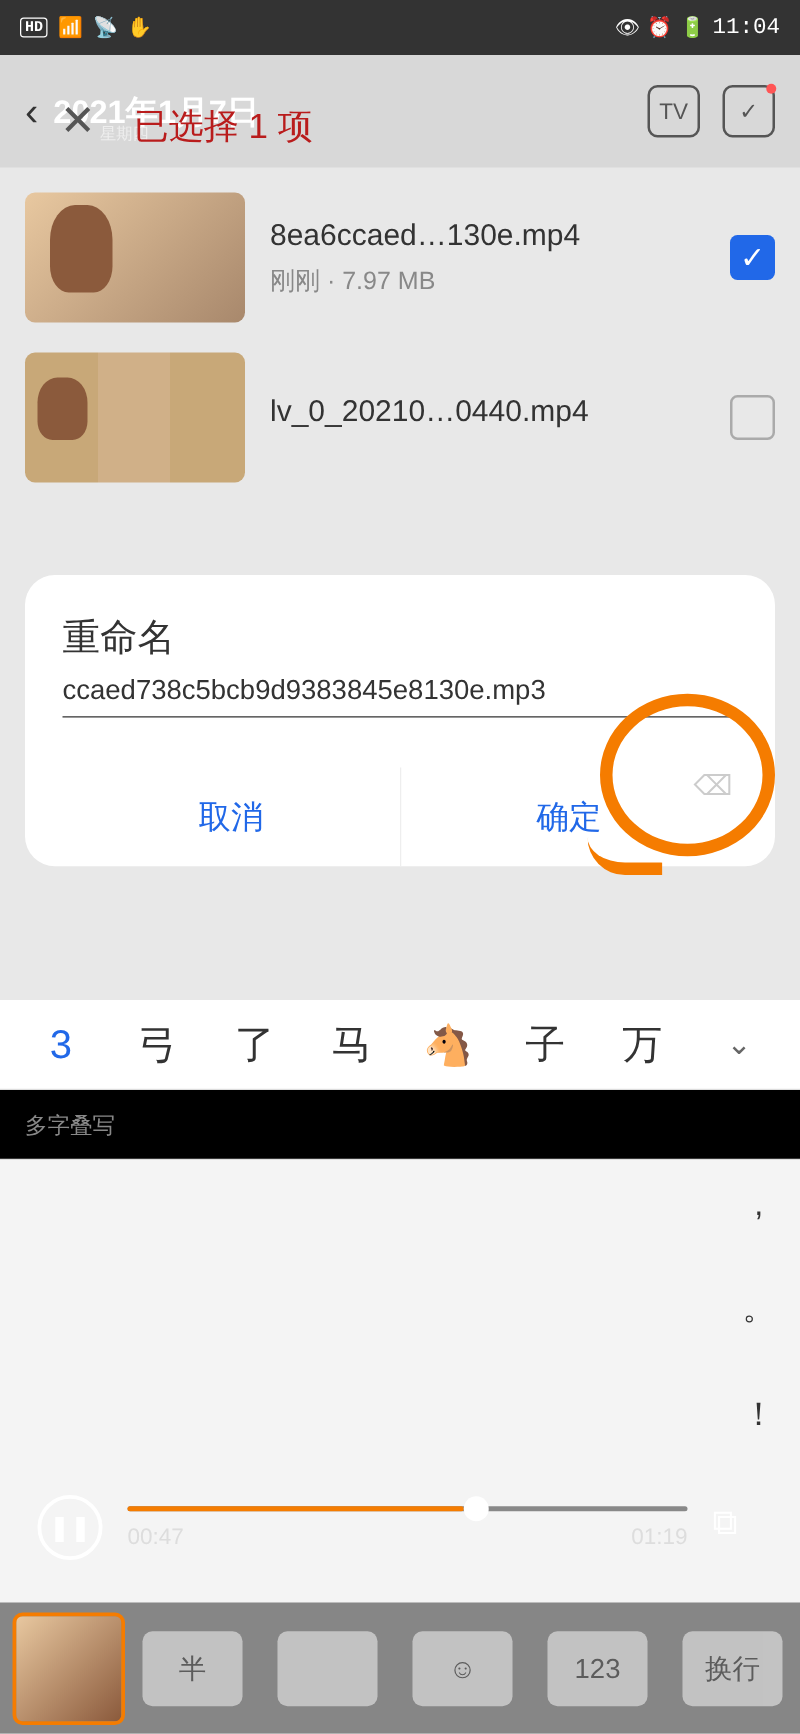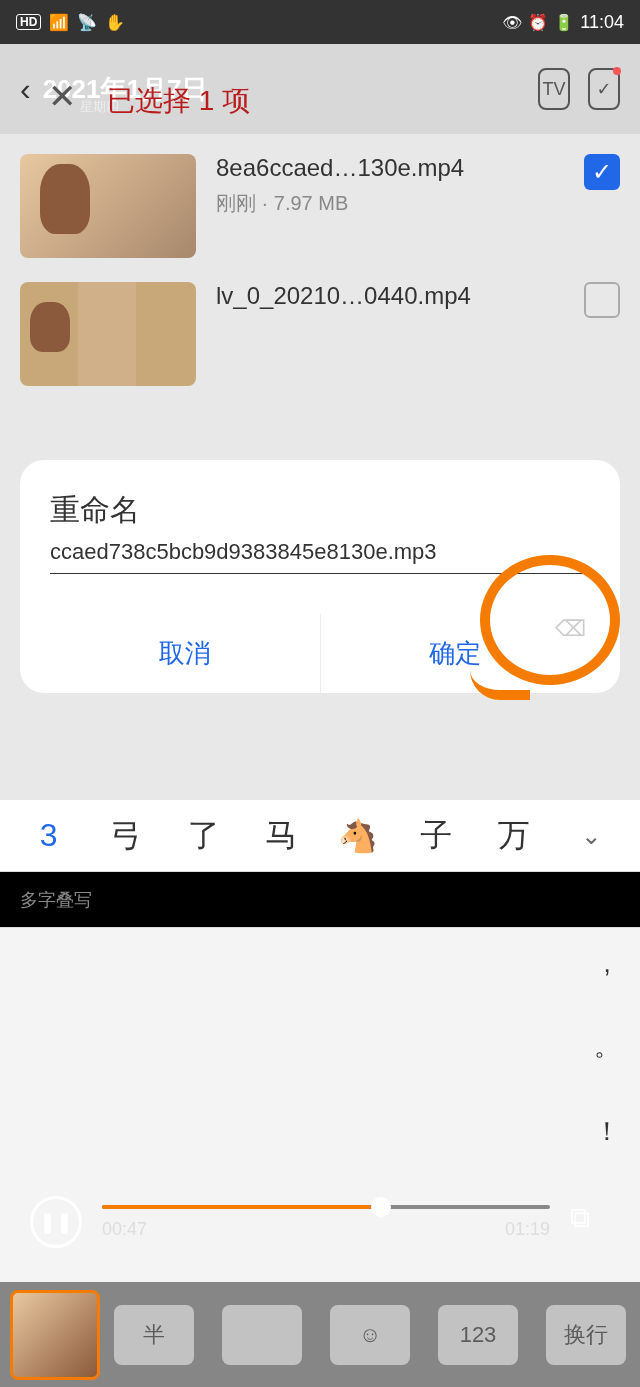--- a/index.html
+++ b/index.html
@@ -1,41 +1,41 @@
 <!DOCTYPE html>
 <html><head>
   <meta charset="utf-8">
   <style>
     * { margin: 0; padding: 0; box-sizing: border-box; }
     body { width: 640px; height: 1387px; font-family: -apple-system, sans-serif; background: #e8e8e8; position: relative; overflow: hidden; }
     
     
-    .status-bar { height: 44px; background: #333; color: #fff; display: flex; justify-content: space-between; align-items: center; padding: 0 16px; font-size: 18px; }
+    .status-bar { height: 44px; background: #333; color: #fff; display: flex; justify-content: space-between; align-items: center; padding: 0 16px; font-size: 18px; font-family: Liberation Mono, monospace; }
     .status-left { display: flex; gap: 8px; align-items: center; }
     .status-right { display: flex; gap: 6px; align-items: center; }
     .status-icon { font-size: 16px; }
     .hd-badge { border: 1px solid #fff; border-radius: 3px; padding: 0 3px; font-size: 12px; font-weight: bold; }
     
     
     .header { height: 90px; background: #d8d8d8; display: flex; align-items: center; padding: 0 20px; position: relative; }
     .back-arrow { font-size: 32px; color: #333; margin-right: 12px; }
     .header-text { display: flex; flex-direction: column; }
     .header-date { font-size: 26px; font-weight: bold; color: #fff; }
     .header-sub { font-size: 13px; color: #eee; position: absolute; top: 54px; left: 80px; }
     .header-selected { font-size: 28px; color: #b91c1c; position: absolute; left: 107px; top: 38px; }
     .close-x { position: absolute; left: 48px; top: 32px; font-size: 34px; color: #555; }
     .header-icons { position: absolute; right: 20px; display: flex; gap: 18px; }
-    .tv-icon, .check-icon { width: 32px; height: 42px; border: 2.5px solid #555; border-radius: 8px; display: flex; align-items: center; justify-content: center; font-size: 18px; color: #555; }
+    .tv-icon, .check-icon { width: 42px; height: 42px; border: 2.5px solid #555; border-radius: 8px; display: flex; align-items: center; justify-content: center; font-size: 18px; color: #555; }
     .check-icon { position: relative; }
     .check-dot { position: absolute; top: -3px; right: -3px; width: 8px; height: 8px; background: #f55; border-radius: 50%; }
     
     
     .content { background: #e8e8e8; padding: 20px; }
     .section-title { font-size: 30px; font-weight: 500; color: #333; margin-bottom: 24px; }
-    .file-item { display: flex; margin-bottom: 24px; }
+    .file-item { display: flex; align-items: center; margin-bottom: 24px; }
     .thumb { width: 176px; height: 104px; border-radius: 8px; background: linear-gradient(135deg, #e8c8a0, #a8886c); position: relative; overflow: hidden; }
     .thumb::before { content: ''; position: absolute; left: 20px; top: 10px; width: 50px; height: 70px; background: #8b5a3c; border-radius: 40% 40% 30% 30%; }
     .thumb2 { background: linear-gradient(90deg, #c8a878 33%, #d0b088 33% 66%, #c8a878 66%); }
     .thumb2::before { width: 40px; height: 50px; left: 10px; top: 20px; }
     .file-info { flex: 1; margin-left: 20px; }
     .file-name { font-size: 24px; color: #333; margin-bottom: 8px; }
     .file-meta { font-size: 20px; color: #888; }
     .checkbox { width: 36px; height: 36px; border-radius: 6px; }
     .checkbox.checked { background: #2168e8; display: flex; align-items: center; justify-content: center; color: #fff; font-size: 24px; }
     .checkbox.unchecked { border: 2px solid #aaa; }

